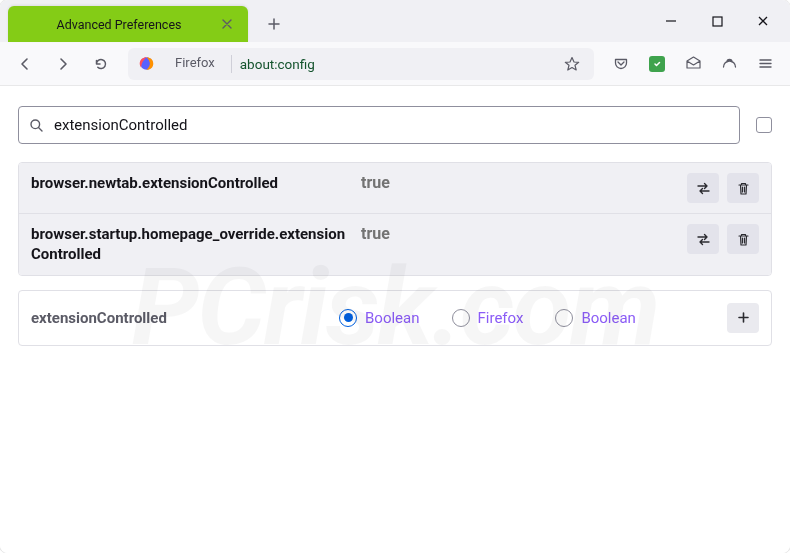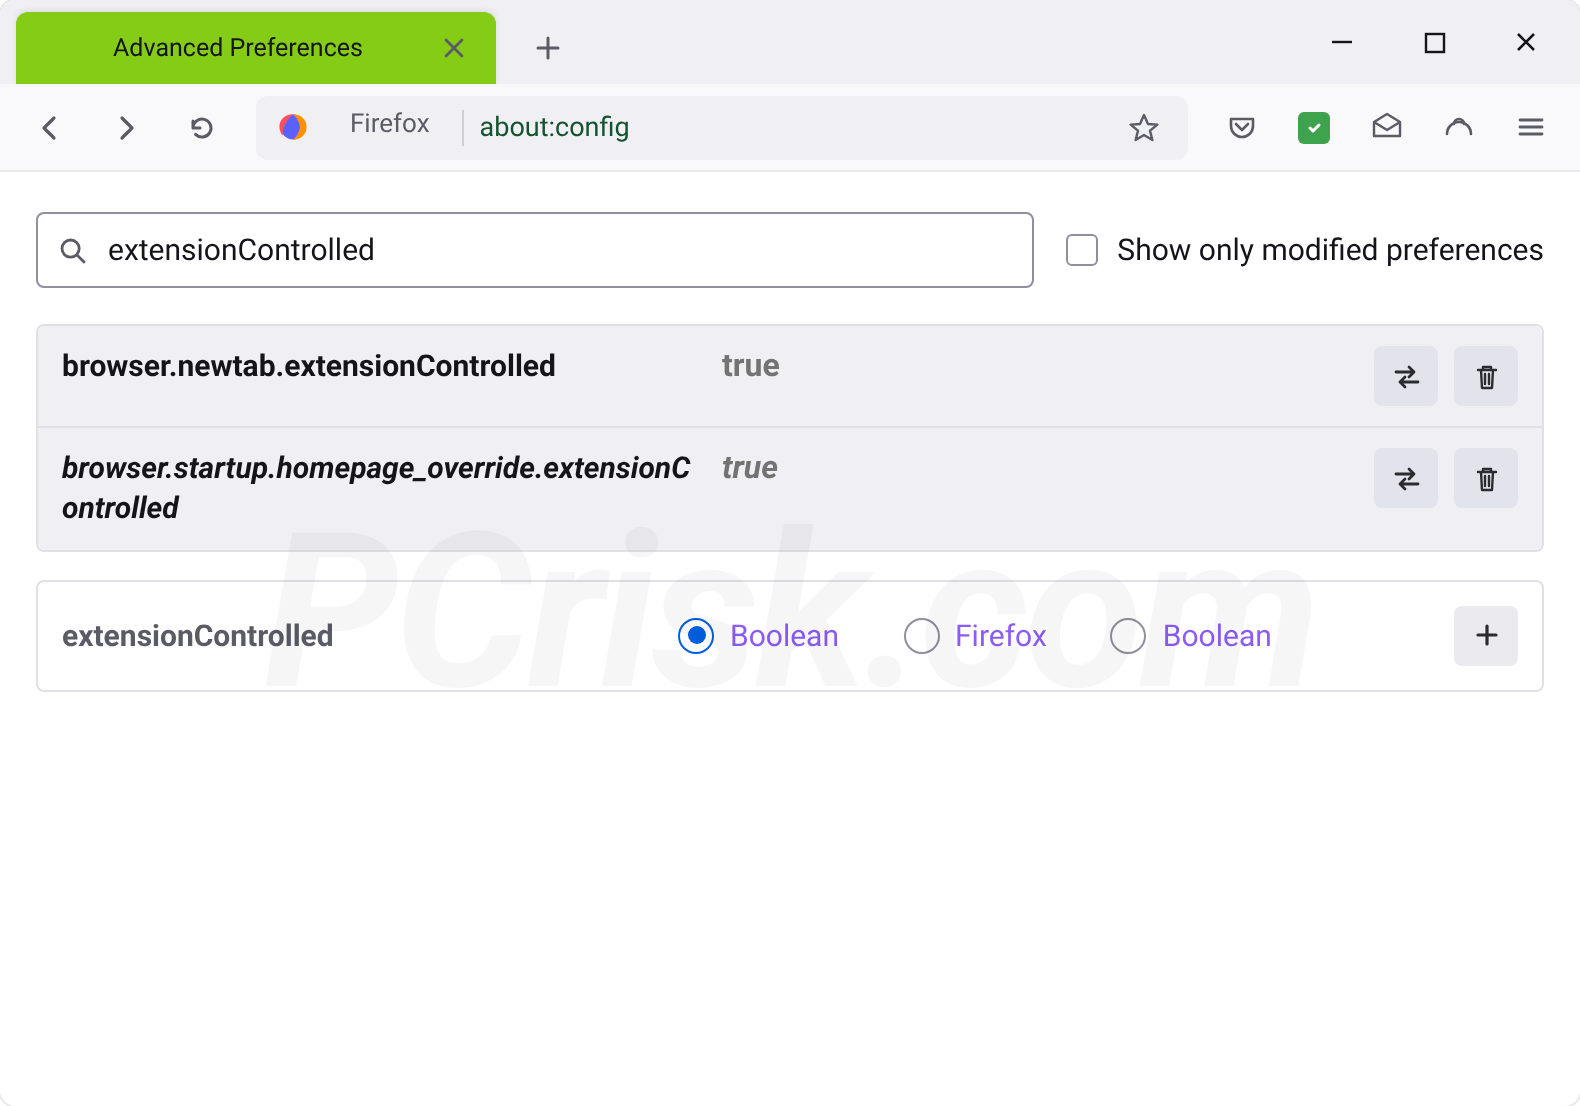--- a/index.html
+++ b/index.html
@@ -32,21 +32,21 @@
 
 .search-row { display: flex; align-items: center; gap: 16px; margin-bottom: 18px; }
 .search-box { flex: 1; height: 38px; border: 1px solid #8f8f9d; border-radius: 4px; display: flex; align-items: center; padding: 0 10px; gap: 10px; }
 .search-icon-svg { color: #5b5b66; flex-shrink:0; }
 .search-input { flex: 1; border: none; outline: none; font-size: 15px; color: #15141a; background: transparent; }
 .check-label { display: flex; align-items: center; gap: 10px; font-size: 15px; color: #15141a; cursor: pointer; }
 .checkbox { width: 16px; height: 16px; border: 1px solid #8f8f9d; border-radius: 3px; background: #fff; }
 
 .pref-list { border: 1px solid #e0e0e6; border-radius: 4px; margin-bottom: 14px; overflow: hidden; }
 .pref-row { display: flex; padding: 10px 12px; background: #f0f0f4; gap: 10px; }
-.pref-row + .pref-row { border-top: 1px solid #e0e0e6; font-style: italic; }
+.pref-row + .pref-row { border-top: 1px solid #e0e0e6; }
 .pref-name { width: 320px; font-size: 15px; font-weight: 700; color: #15141a; word-break: break-word; line-height: 1.35; }
 .pref-value { flex: 1; font-size: 16px; font-weight: 700; color: #737373; }
 .pref-actions { display: flex; gap: 8px; }
 .act-btn { width: 32px; height: 30px; background: #e3e3eb; border-radius: 4px; display: flex; align-items: center; justify-content: center; cursor: pointer; color: #2b2b30; }
 
 .newpref-box { border: 1px solid #e0e0e6; border-radius: 4px; padding: 12px; display: flex; align-items: center; gap: 18px; }
 .newpref-name { width: 290px; font-size: 15px; font-weight: 700; color: #5b5b66; }
 .radio-group { flex: 1; display: flex; align-items: center; gap: 32px; }
 .radio-opt { display: flex; align-items: center; gap: 8px; font-size: 15px; color: #8b5cf6; cursor: pointer; }
 .radio { width: 18px; height: 18px; border: 1.5px solid #8f8f9d; border-radius: 50%; display: flex; align-items: center; justify-content: center; background: #fff; }
@@ -166,21 +166,20 @@
     <div class="search-row">
       <div class="search-box">
         <svg class="search-icon-svg" width="15" height="15" viewBox="0 0 15 15">
             <circle cx="6.3" cy="6.3" r="4.3" fill="none" stroke="currentColor" stroke-width="1.4"></circle>
             <path d="M9.5 9.5 L13 13" stroke="currentColor" stroke-width="1.4" stroke-linecap="round"></path>
           </svg>
         <input class="search-input" value="extensionControlled" style="">
       </div>
       <label class="check-label">
         <span class="checkbox"></span>
-        <span>Show only modified preferences</span>
       </label>
     </div>
 
     <div class="pref-list">
       <div class="pref-row">
         <div class="pref-name">browser.newtab.extensionControlled</div>
         <div class="pref-value">true</div>
         <div class="pref-actions">
           <div class="act-btn">
               <svg width="17" height="17" viewBox="0 0 17 17">

